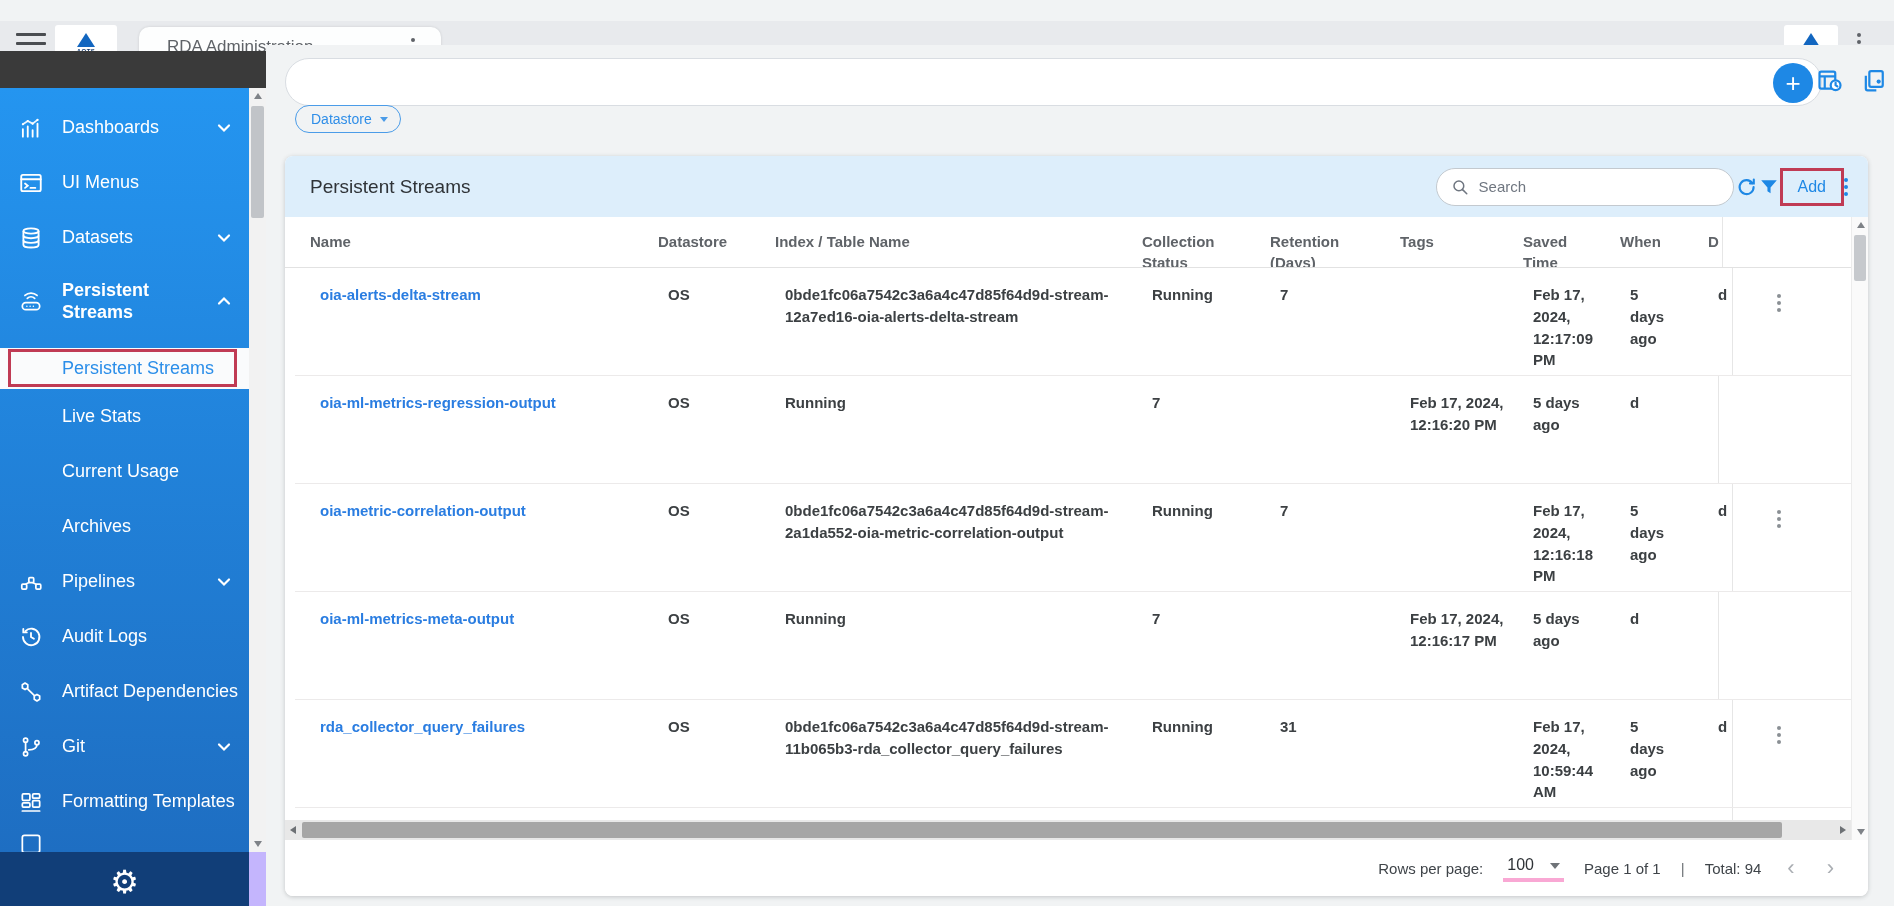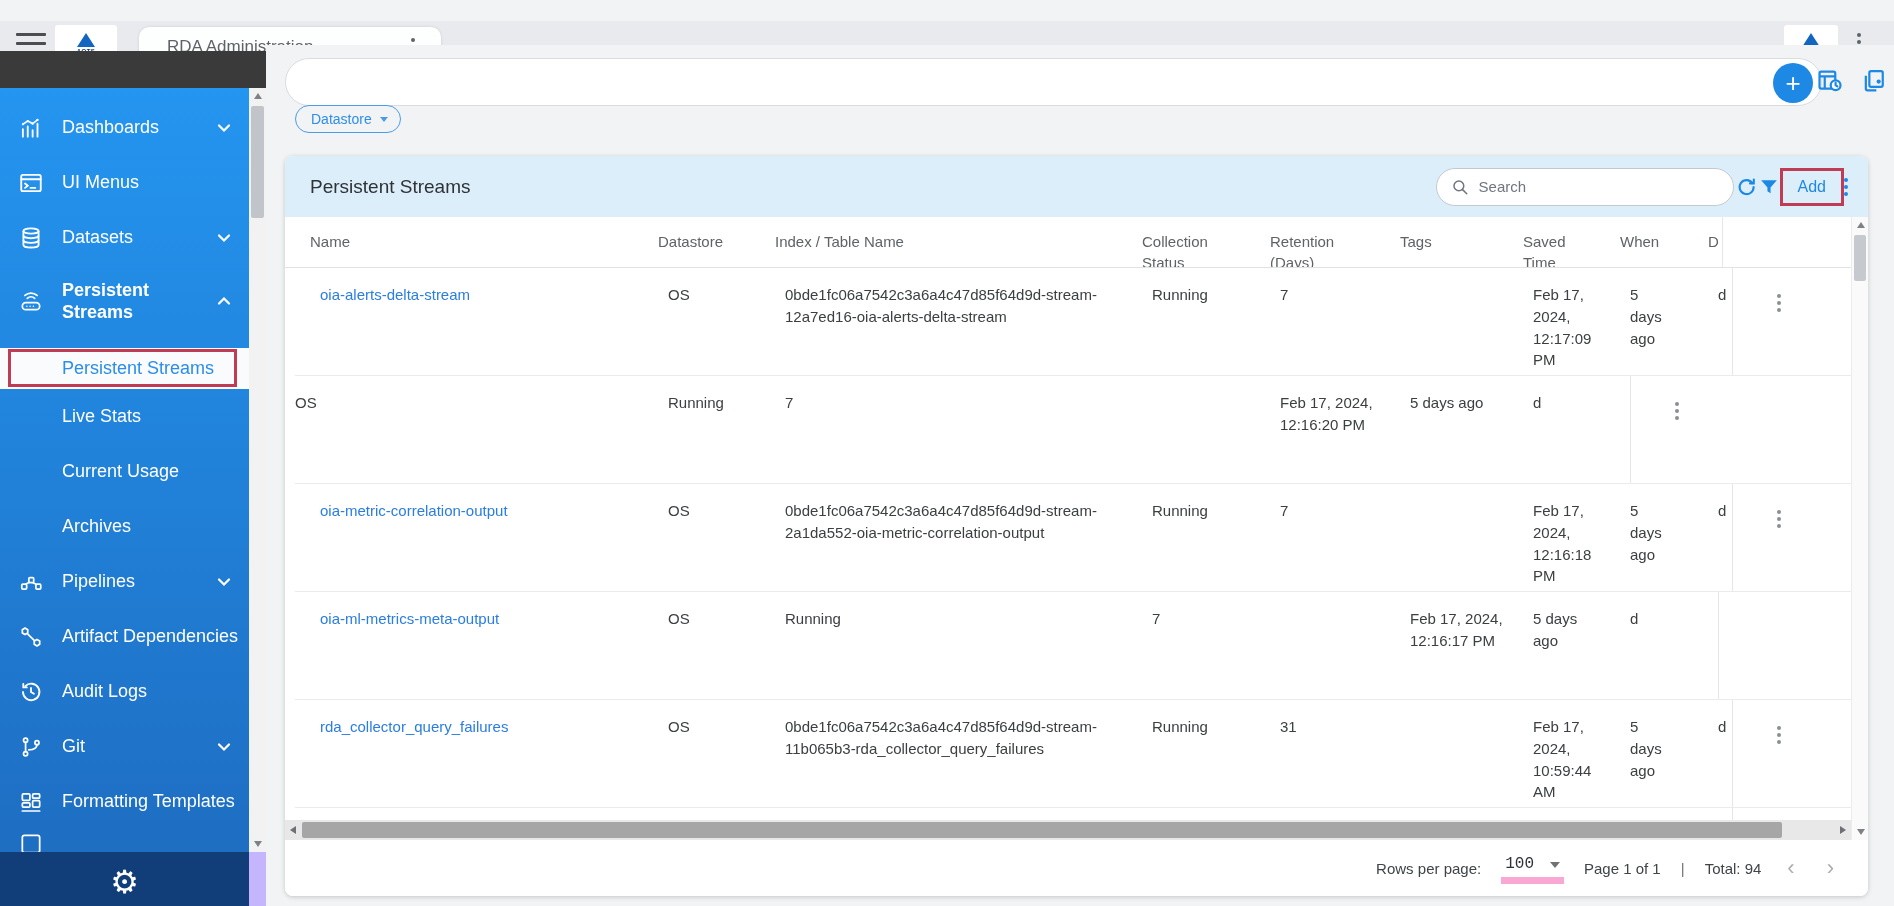--- a/index.html
+++ b/index.html
@@ -74,21 +74,21 @@
   .search-pill { width:298px; height:38px; background:#fff; border:1px solid #c3c9cf; border-radius:19px;
                  display:flex; align-items:center; padding-left:14px; gap:10px; }
   .search-pill input { border:none; outline:none; font-size:15px; width:210px; background:transparent; color:#333; }
   .search-pill input::placeholder { color:#6f7680; }
   .add-box { border:3px solid #c03b54; padding:7px 15px; }
   .add-btn { background:none; border:none; color:#1e88e5; font-size:16px; cursor:pointer; }
   .blue-kebab i { background:#1e88e5; }
 
   
   .table-outer { position:relative; width:1583px; height:623px; }
-  .t-grid { width:1566px; }
+  .t-grid { width:1566px;font-weight:bold; }
   .t-head, .t-row { display:grid; grid-template-columns:373px 117px 367px 128px 130px 123px 97px 88px 14px 1fr; width:1566px; }
   .t-head { height:51px; border-bottom:1px solid #e2e2e2; }
   .t-head > div { font-size:15px; color:#5f6368; padding:14px 18px 0 0; line-height:1.4; overflow:hidden; }
   .t-body { height:552px; overflow:hidden; }
   .t-row { height:108px; border-bottom:1px solid #eceaea;margin-left:10px; }
   .t-row > div { font-size:15px; color:#3c4043; padding:16px 18px 0 0; line-height:1.45; overflow-wrap:break-word; overflow:hidden; }
   .c-name { padding-left:25px !important; }
   .c-when { padding-right:46px !important; }
   .c-d { padding-right:0 !important; }
   .name-link { color:#2a7de1; text-decoration:none; cursor:pointer; }
@@ -100,21 +100,21 @@
   .v-scroll { position:absolute; right:0; top:0; width:17px; height:623px; background:#fafafa; border-left:1px solid #ececec; }
   .v-thumb { position:absolute; left:2px; top:18px; width:12px; height:46px; background:#c6c9cd; border-radius:2px; cursor:pointer; }
   
   .h-scroll { position:relative; width:1566px; height:20px; background:#e8e8e8; }
   .h-btn { position:absolute; top:0; width:16px; height:20px; display:flex; align-items:center; justify-content:center; cursor:pointer; }
   .h-thumb { position:absolute; left:17px; top:2px; width:1480px; height:16px; background:#a6a6a6; border-radius:2px; cursor:pointer; }
 
   
   .card-foot { height:56px; display:flex; align-items:center; justify-content:flex-end; padding-right:28px; gap:20px;
                font-size:15px; color:#3f4449; background:#fff; }
-  .rpp-select { position:relative; font-size:16px; color:#2f3337; border-bottom:7px solid #f9a8d4; padding:2px 30px 4px 4px; cursor:pointer;font-family:Liberation Mono, monospace; }
+  .rpp-select { position:relative; font-size:16px; color:#2f3337; border-bottom:4px solid #f9a8d4; padding:2px 30px 4px 4px; cursor:pointer; }
   .rpp-caret { position:absolute; right:4px; top:9px; width:0;height:0; border-left:5px solid transparent; border-right:5px solid transparent; border-top:6px solid #6f7378; }
   .pg-sep { color:#6f7378; }
   .pg-chev { background:none; border:none; font-size:22px; color:#aaaeb3; cursor:pointer; line-height:1; padding:0 6px; }
 </style>
 </head>
 <body>
 
 <div class="screen">
 
   <div class="topbar">
@@ -236,38 +236,38 @@
             </svg>
         </span>
         <span class="nav-label">Pipelines</span>
         <span class="chev"><svg width="14" height="14" viewBox="0 0 14 14" fill="none" stroke="#fff" stroke-width="2.2" stroke-linecap="round">
               <polyline points="2,4.5 7,9.5 12,4.5"></polyline>
             </svg></span>
       </div>
 
       <div class="nav-item">
         <span class="nav-icon">
+          <svg width="26" height="26" viewBox="0 0 24 24" fill="none" stroke="#fff" stroke-width="1.7" stroke-linecap="round">
+              <path d="M4.6 12a7.6 7.6 0 1 0 2.2-5.4"></path>
+              <path d="M4.9 4.6v3.2h3.2"></path>
+              <path d="M12 8.3V12l2.7 1.7"></path>
+            </svg>
+        </span>
+        <span class="nav-label">Audit Logs</span>
+      </div>
+
+      <div class="nav-item">
+        <span class="nav-icon">
           <svg width="26" height="26" viewBox="0 0 24 24" fill="none" stroke="#fff" stroke-width="1.6" stroke-linejoin="round">
               <path d="M6.5 3.8L9 5.3v3L6.5 9.8 4 8.3v-3z"></path>
               <path d="M17.5 14.2l2.5 1.5v3l-2.5 1.5-2.5-1.5v-3z"></path>
               <path d="M8.8 9.2l6.4 6.2"></path>
             </svg>
         </span>
         <span class="nav-label wide">Artifact Dependencies</span>
-      </div>
-
-      <div class="nav-item">
-        <span class="nav-icon">
-          <svg width="26" height="26" viewBox="0 0 24 24" fill="none" stroke="#fff" stroke-width="1.7" stroke-linecap="round">
-              <path d="M4.6 12a7.6 7.6 0 1 0 2.2-5.4"></path>
-              <path d="M4.9 4.6v3.2h3.2"></path>
-              <path d="M12 8.3V12l2.7 1.7"></path>
-            </svg>
-        </span>
-        <span class="nav-label">Audit Logs</span>
       </div>
 
       <div class="nav-item">
         <span class="nav-icon">
           <svg width="26" height="26" viewBox="0 0 24 24" fill="none" stroke="#fff" stroke-width="1.6" stroke-linecap="round">
               <circle cx="7" cy="5.8" r="1.9"></circle>
               <circle cx="7" cy="18.2" r="1.9"></circle>
               <circle cx="17.5" cy="8" r="1.9"></circle>
               <path d="M7 7.7v8.6"></path>
               <path d="M17.5 9.9c0 3.6-4 4.6-7.6 4.8"></path>
@@ -402,20 +402,21 @@
               <div class="c-action">
                   <span class="row-kebab">
                     <i></i>
                     <i></i>
                     <i></i>
                   </span>
                 </div>
             </div>
 
             <div class="t-row">
+              <div class="c-name"><a class="name-link">oia-ml-metrics-regression-output</a></div>
               <div>OS</div>
               <div>Running</div>
               <div>7</div>
               <div></div>
               <div>Feb 17, 2024, 12:16:20 PM</div>
               <div class="c-when">5 days ago</div>
               <div class="c-d">d</div>
               <div class="c-action">
                   <span class="row-kebab">
                     <i></i>

